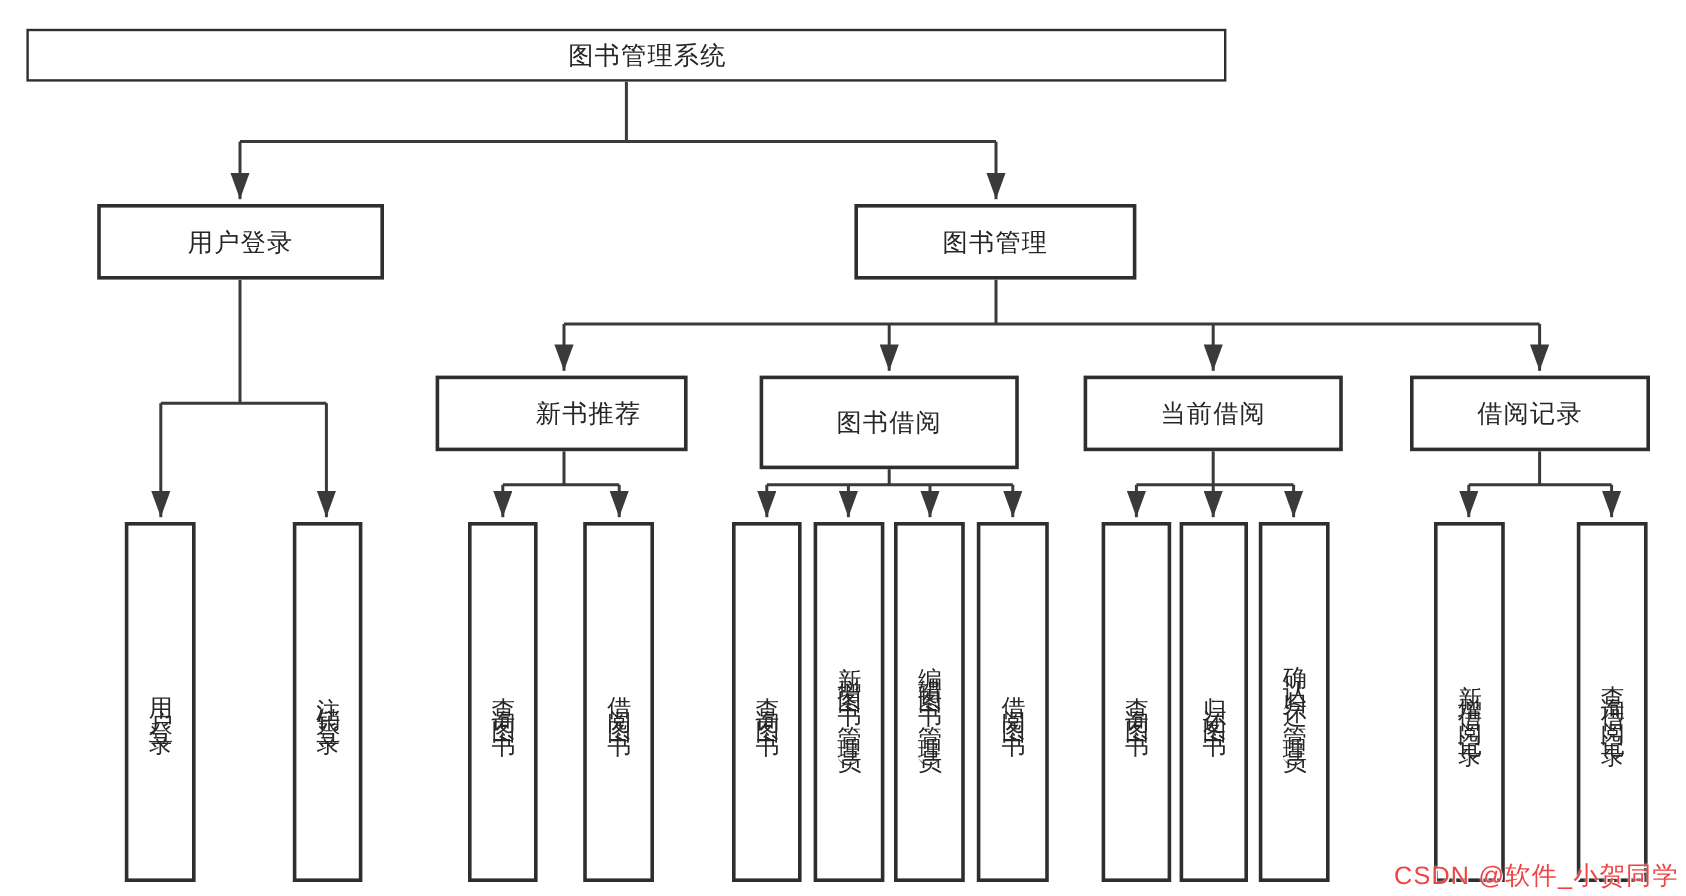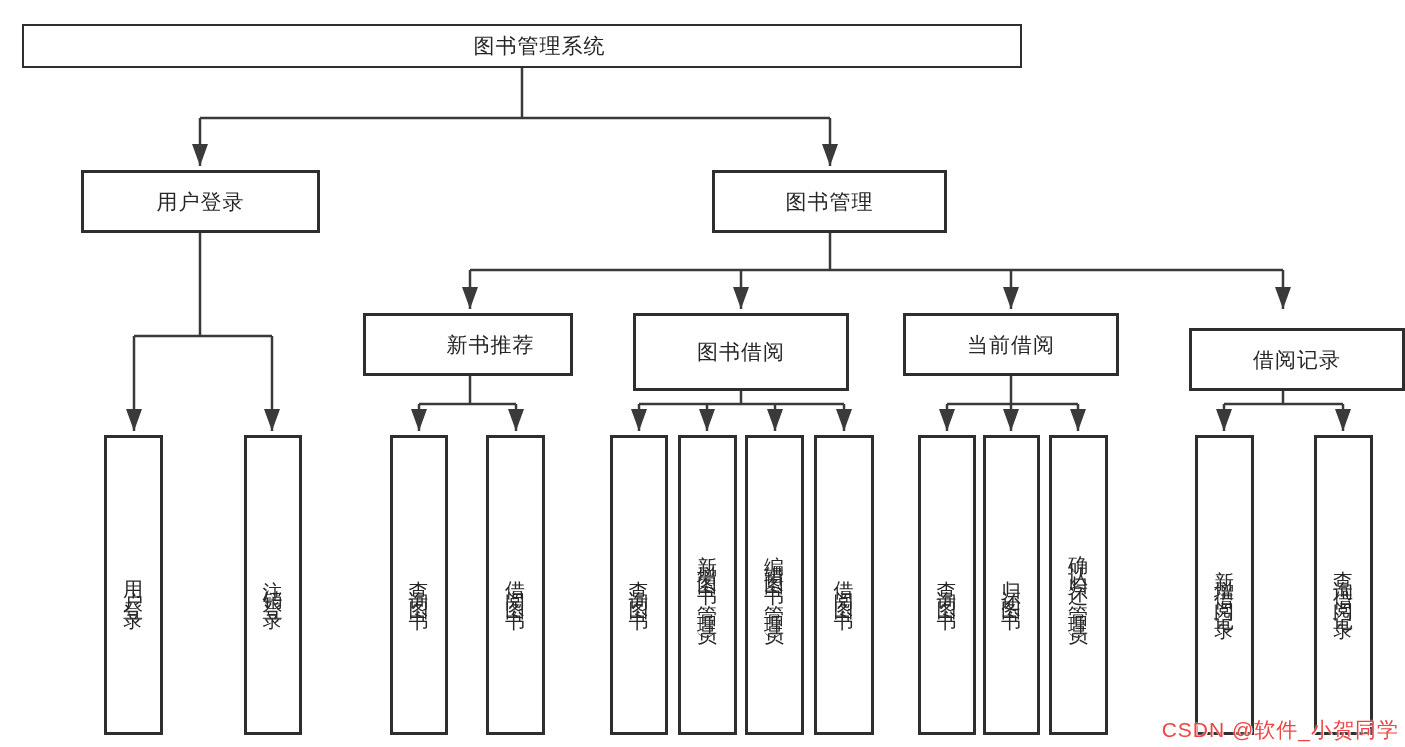--- a/index.html
+++ b/index.html
@@ -119,21 +119,21 @@
 
   <div class="box" style="left:363px; top:313px; width:210px; height:63px;padding-left:45px;">
     <span class="hlabel">新书推荐</span>
   </div>
   <div class="box" style="left:633px; top:313px; width:216px; height:78px;">
     <span class="hlabel">图书借阅</span>
   </div>
   <div class="box" style="left:903px; top:313px; width:216px; height:63px;">
     <span class="hlabel">当前借阅</span>
   </div>
-  <div class="box" style="left:1175px; top:328px; width:216px; height:63px;margin-left:14px;">
+  <div class="box" style="left:1175px; top:313px; width:200px; height:63px;">
     <span class="hlabel">借阅记录</span>
   </div>
 
   <div class="box" style="left:104px; top:435px; width:59px; height:300px;">
     <span class="vlabel">用户登录</span>
   </div>
   <div class="box" style="left:244px; top:435px; width:58px; height:300px;">
     <span class="vlabel">注销登录</span>
   </div>
 

